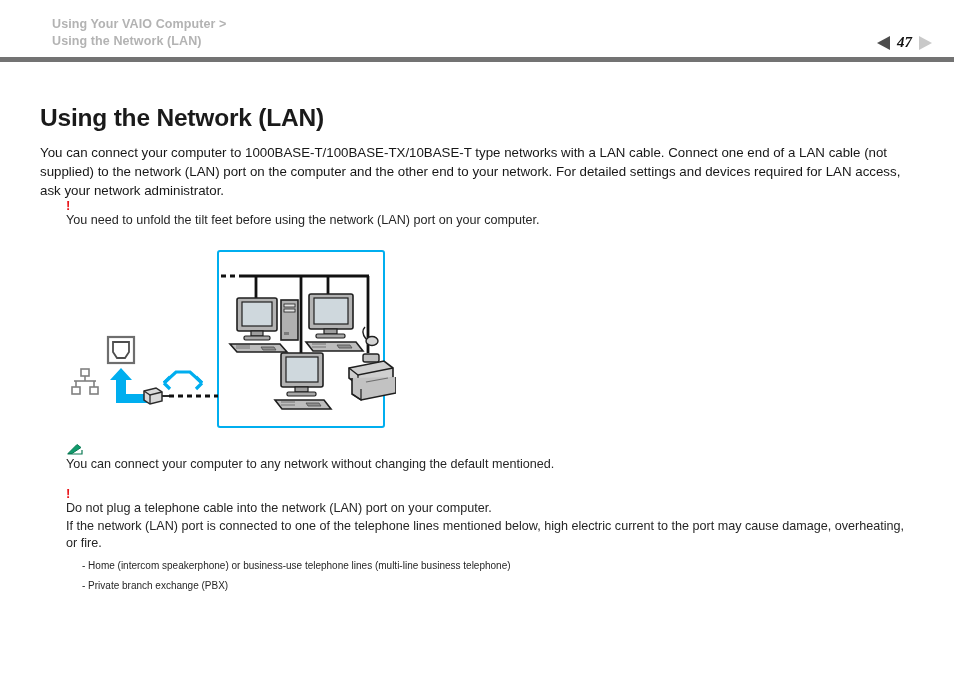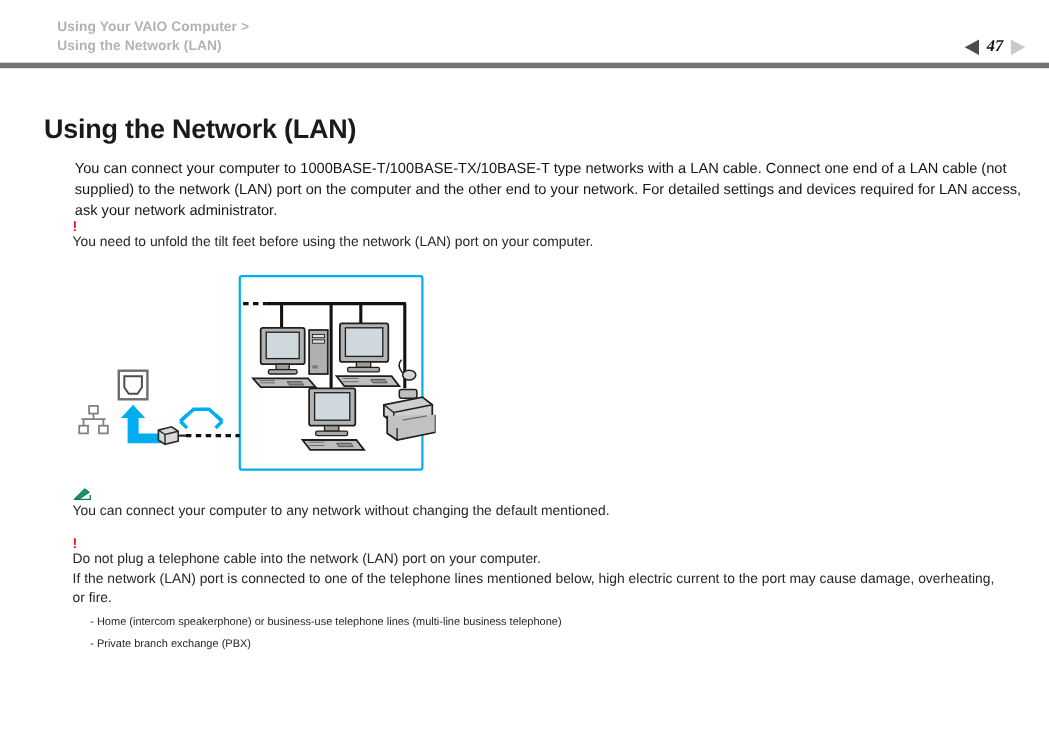--- a/index.html
+++ b/index.html
@@ -72,21 +72,20 @@
 
   
   .intro {
     position: absolute;
     left: 40px; top: 130px;
     width: 876px;
     font-size: 13.3px;
     color: #171717;
     line-height: 19px;
     font-family: "Liberation Sans", sans-serif;
-    margin-left: 28px;
   }
 
   
   .note {
     position: absolute;
     font-size: 12.6px;
     color: #262626;
     line-height: 17.5px;
     font-family: "Liberation Sans", sans-serif;
   }

